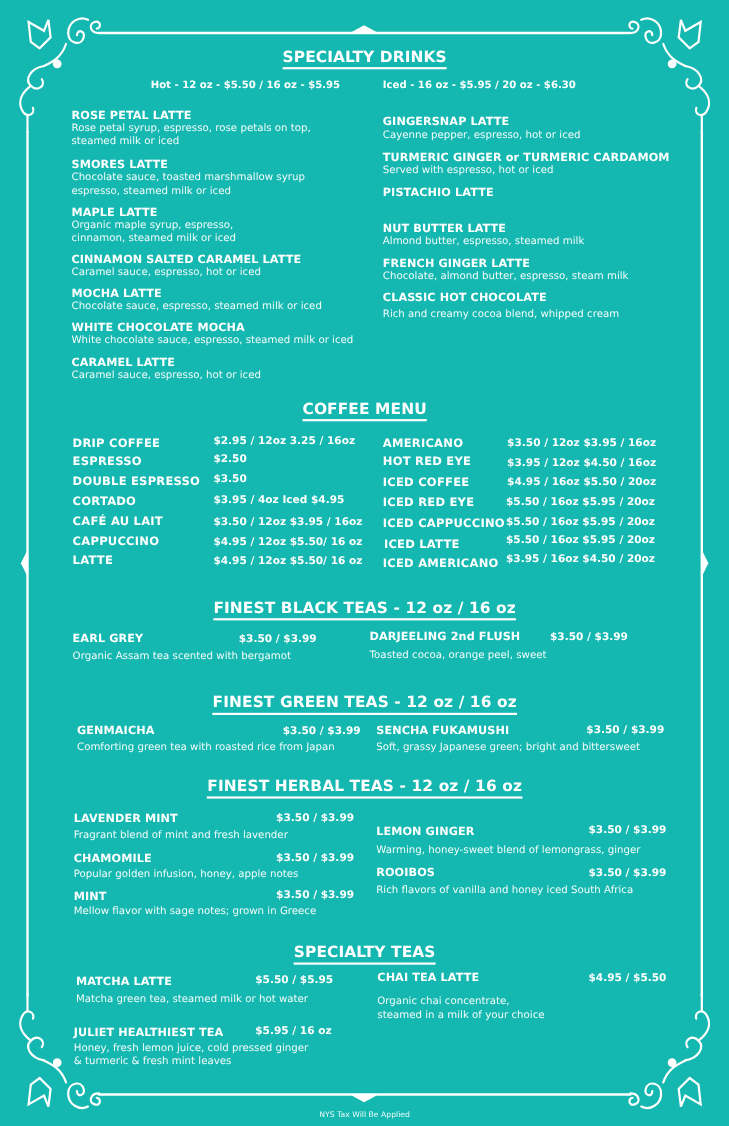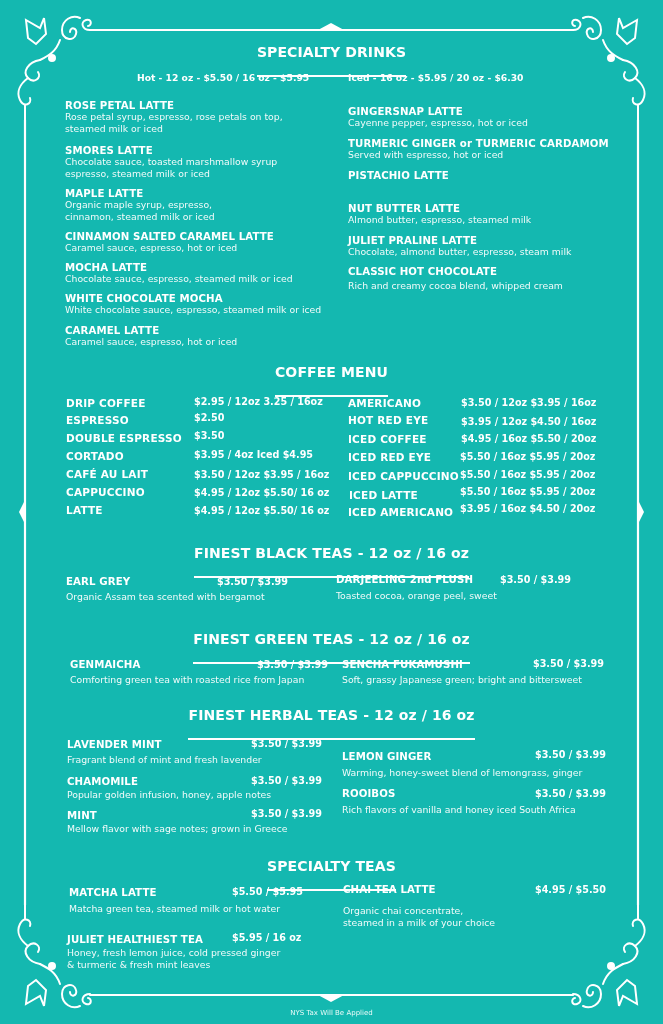--- a/index.html
+++ b/index.html
@@ -9,21 +9,21 @@
     font-family: "DejaVu Sans", "Liberation Sans", sans-serif;
     color: #ffffff;
     position: relative;
   }
   .frame { position: absolute; inset: 0; pointer-events: none; }
   .abs { position: absolute; white-space: nowrap; }
   .sec-title {
     position: absolute; left: 0; right: 0; text-align: center;
     font-weight: bold; font-size: 14px; letter-spacing: 0.1px;
   }
-  .sec-title span { border-bottom: 2.5px solid #fff; padding-bottom: 15px; }
+  .sec-title span { border-bottom: 2.5px solid #fff; padding-bottom: 1px; }
   .subhead { font-weight: bold; font-size: 9.2px; }
   .iname { font-weight: bold; font-size: 10.2px; letter-spacing: 0.1px; }
   .idesc { font-size: 9.3px; line-height: 12.2px; color: #f2fbfa; }
   .price { font-weight: bold; font-size: 9.6px; }
   .cname { font-weight: bold; font-size: 10.5px; letter-spacing: 0.2px; }
   .cprice { font-weight: bold; font-size: 9.6px; }
   .footer { font-size: 7px; color: #eafaf8; }
 </style>
 </head>
 <body>
@@ -107,21 +107,21 @@
   <div class="idesc">Served with espresso, hot or iced</div>
 </div>
 <div class="abs" style="left:348px; top:170px;">
   <div class="iname">PISTACHIO LATTE</div>
 </div>
 <div class="abs" style="left:348px; top:203px;">
   <div class="iname">NUT BUTTER LATTE</div>
   <div class="idesc">Almond butter, espresso, steamed milk</div>
 </div>
 <div class="abs" style="left:348px; top:235px;">
-  <div class="iname">JULIET PRALINE LATTE</div>
+  <div class="iname">FRENCH GINGER LATTE</div>
   <div class="idesc">Chocolate, almond butter, espresso, steam milk</div>
 </div>
 <div class="abs" style="left:348px; top:266px;">
   <div class="iname">CLASSIC HOT CHOCOLATE</div>
   <div class="idesc" style="margin-top:3px;">Rich and creamy cocoa blend, whipped cream</div>
 </div>
 
 <div class="sec-title" style="top:364px;"><span>COFFEE MENU</span></div>
 
 <div class="abs cname" style="left:66px; top:397px;">DRIP COFFEE</div>

